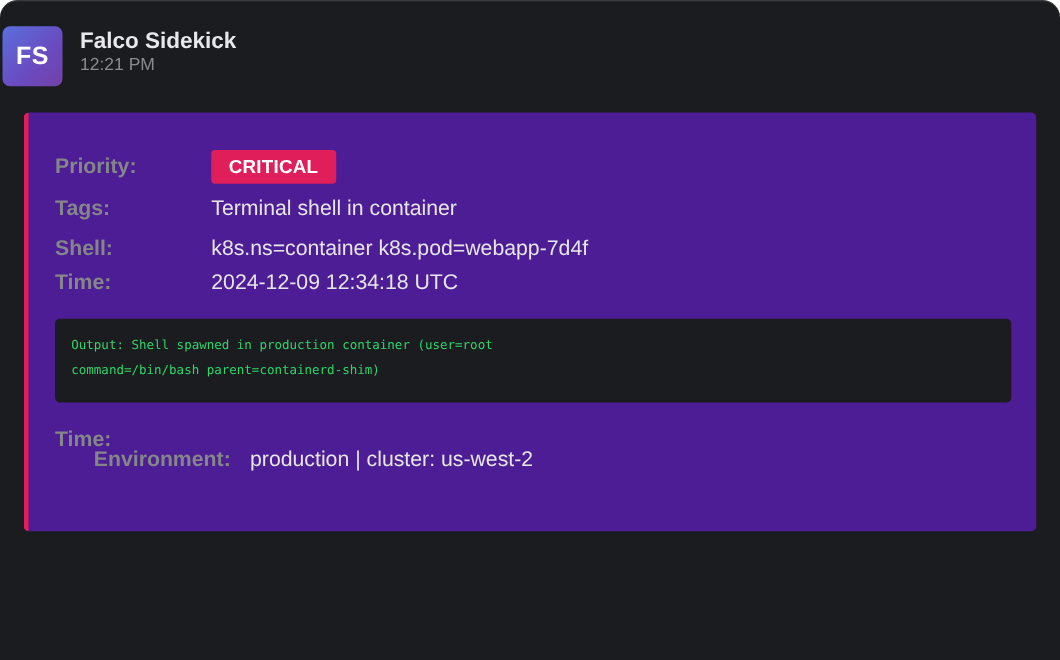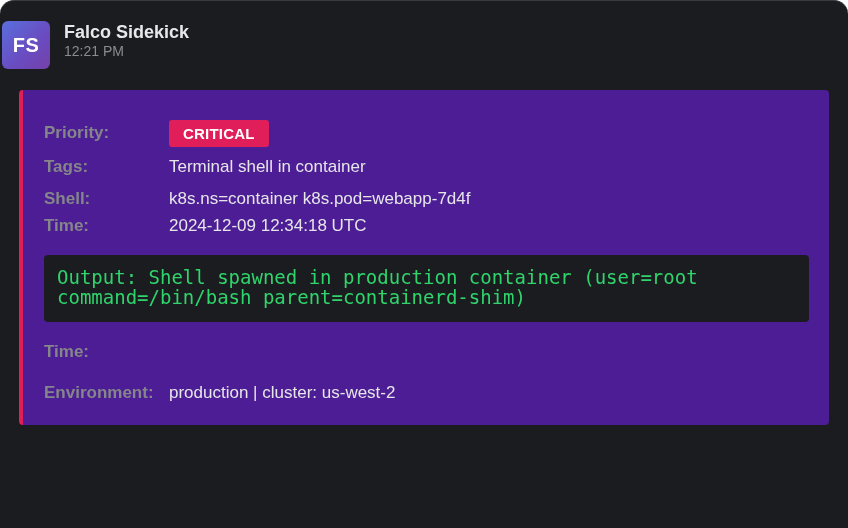--- a/index.html
+++ b/index.html
@@ -98,21 +98,21 @@
       position: absolute;
       left: 21px;
       top: 165px;
       width: 765px;
       height: 67px;
       background: #1b1c20;
       border-radius: 4px;
       box-sizing: border-box;
       padding: 12px 13px;
       font-family: "DejaVu Sans Mono", monospace;
-      font-size: 19px;
+      font-size: 10px;
       line-height: 20px;
       color: #2fd46b;
       white-space: pre-wrap;
     }
   </style>
 </head>
 <body>
 
 <div class="window">
   <div class="header">
@@ -140,18 +140,18 @@
       <span class="field-label">Time:</span>
       <span class="field-value">2024-12-09 12:34:18 UTC</span>
     </div>
 
     <div class="code">Output: Shell spawned in production container (user=root
 command=/bin/bash parent=containerd-shim)</div>
 
     <div class="field" style="top:250px;">
       <span class="field-label">Time:</span>
     </div>
-    <div class="field" style="top:291px;">
+    <div class="field" style="top:266px;margin-left:31px;">
       <span class="field-label">Environment:</span>
       <span class="field-value">production | cluster: us-west-2</span>
     </div>
   </div>
 </div>
 
 </body></html>

